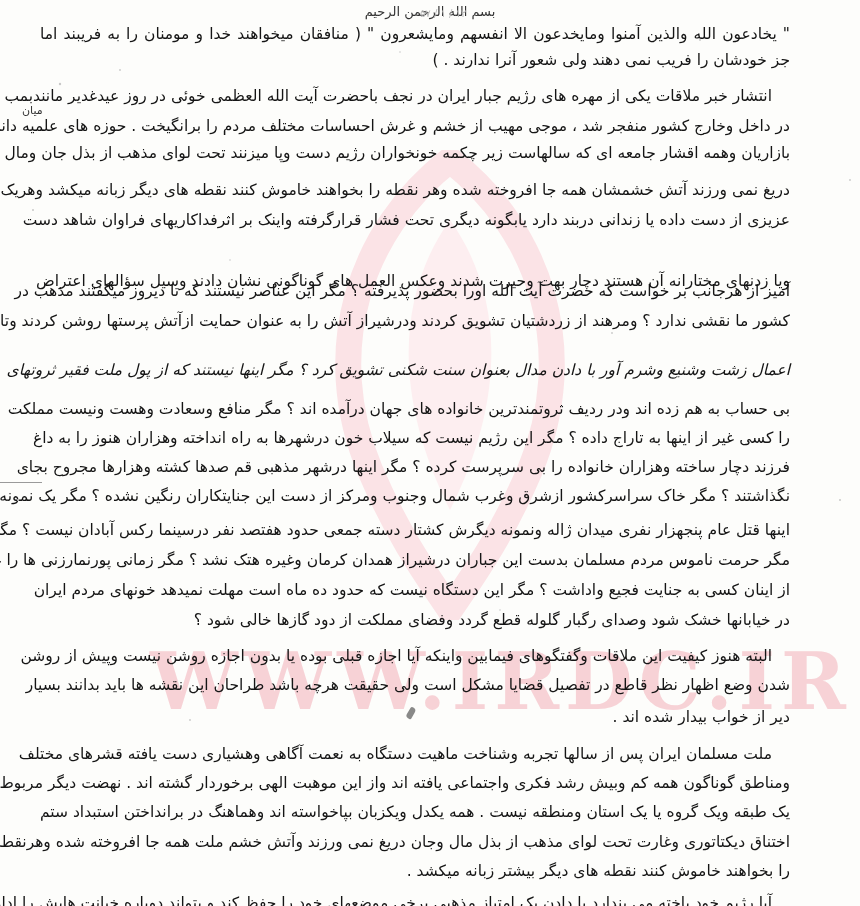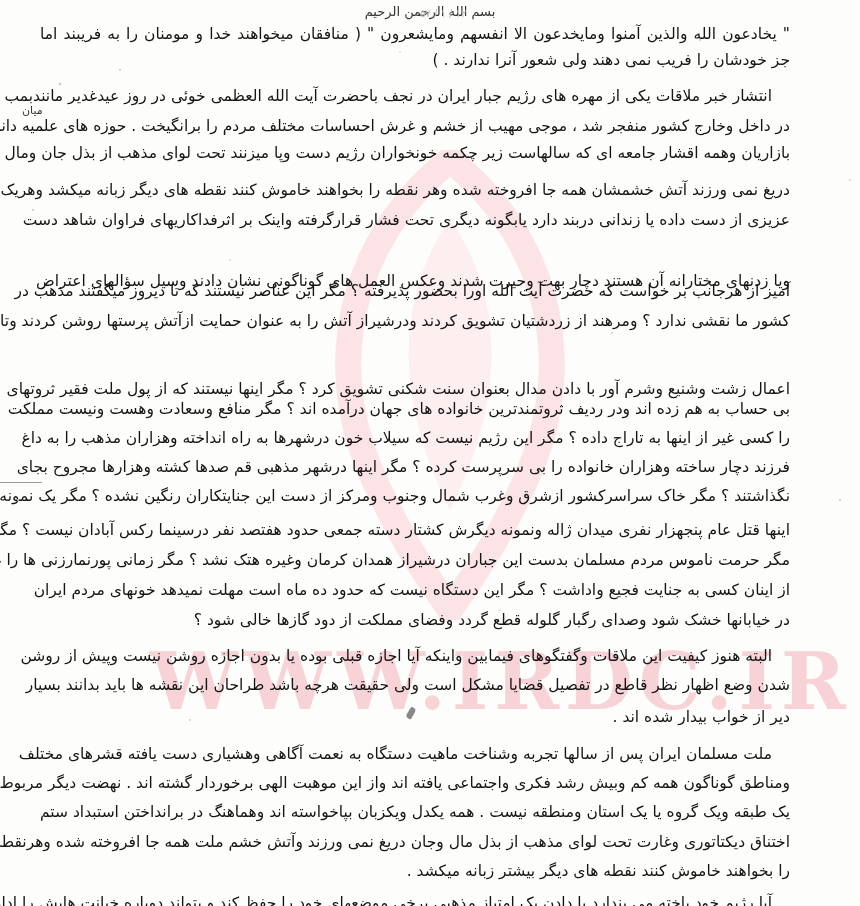--- a/index.html
+++ b/index.html
@@ -124,23 +124,23 @@
     <div class="line" style="top:50px;">جز خودشان را فريب نمی دهند ولی شعور آنرا ندارند . )</div>
 
     <div class="line full indent" style="top:86px;">انتشار خبر ملاقات يکی از مهره های رژيم جبار ايران در نجف باحضرت آيت الله العظمی خوئی در روز عيدغدير مانندبمب</div>
     <div class="line full" style="top:116px;">در داخل وخارج کشور منفجر شد ، موجی مهيب از خشم و غرش احساسات مختلف مردم را برانگيخت . حوزه های علميه دانشگا</div>
     <div class="line full" style="top:143px;">بازاريان وهمه اقشار جامعه ای که سالهاست زير چکمه خونخواران رژيم دست وپا ميزنند تحت لوای مذهب از بذل جان ومال</div>
     <div class="line full" style="top:180px;">دريغ نمی ورزند آتش خشمشان همه جا افروخته شده وهر نقطه را بخواهند خاموش کنند نقطه های ديگر زبانه ميکشد وهريک</div>
     <div class="line full" style="top:210px;">عزيزی از دست داده يا زندانی دربند دارد يابگونه ديگری تحت فشار قرارگرفته واينک بر اثرفداکاريهای فراوان شاهد دست</div>
     <div class="line full" style="top:239px;margin-top:32px;">ويا زدنهای مختارانه آن هستند دچار بهت وحيرت شدند وعکس العمل های گوناگونی نشان دادند وسيل سؤالهای اعتراض</div>
     <div class="line full" style="top:281px;">آميز از هرجانب بر خواست که حضرت آيت الله اورا بحضور پذيرفته ؟ مگر اين عناصر نيستند که تا ديروز ميگفتند مذهب در</div>
     <div class="line full" style="top:311px;">کشور ما نقشی ندارد ؟ ومرهند از زردشتيان تشويق کردند ودرشيراز آتش را به عنوان حمايت ازآتش پرستها روشن کردند وتاريخ</div>
-    <div class="line full" style="top:379px;">اعمال زشت وشنيع وشرم آور با دادن مدال بعنوان سنت شکنی تشويق کرد ؟ مگر اينها نيستند که از پول ملت فقير ثروتهای</div>
+    <div class="line full" style="top:360px;font-style:italic;">اعمال زشت وشنيع وشرم آور با دادن مدال بعنوان سنت شکنی تشويق کرد ؟ مگر اينها نيستند که از پول ملت فقير ثروتهای</div>
     <div class="line full" style="top:399px;">بی حساب به هم زده اند ودر رديف ثروتمندترين خانواده های جهان درآمده اند ؟ مگر منافع وسعادت وهست ونيست مملکت</div>
-    <div class="line full" style="top:428px;">را کسی غير از اينها به تاراج داده ؟ مگر اين رژيم نيست که سيلاب خون درشهرها به راه انداخته وهزاران مذهب را به داغ</div>
+    <div class="line full" style="top:428px;">را کسی غير از اينها به تاراج داده ؟ مگر اين رژيم نيست که سيلاب خون درشهرها به راه انداخته وهزاران هنوز را به داغ</div>
     <div class="line full" style="top:457px;">فرزند دچار ساخته وهزاران خانواده را بی سرپرست کرده ؟ مگر اينها درشهر مذهبی قم صدها کشته وهزارها مجروح بجای</div>
     <div class="line full" style="top:486px;">نگذاشتند ؟ مگر خاک سراسرکشور ازشرق وغرب شمال وجنوب ومرکز از دست اين جنايتکاران رنگين نشده ؟ مگر يک نمونه کشتار</div>
     <div class="line full" style="top:520px;">اينها قتل عام پنجهزار نفری ميدان ژاله ونمونه ديگرش کشتار دسته جمعی حدود هفتصد نفر درسينما رکس آبادان نيست ؟ مگر</div>
     <div class="line full" style="top:550px;">مگر حرمت ناموس مردم مسلمان بدست اين جباران درشيراز همدان کرمان وغيره هتک نشد ؟ مگر زمانی پورنمارزنی ها را غير</div>
     <div class="line full" style="top:580px;">از اينان کسی به جنايت فجيع واداشت ؟ مگر اين دستگاه نيست که حدود ده ماه است مهلت نميدهد خونهای مردم ايران</div>
     <div class="line" style="top:610px;text-align:center;">در خيابانها خشک شود وصدای رگبار گلوله قطع گردد وفضای مملکت از دود گازها خالی شود ؟</div>
 
     <div class="line full indent" style="top:646px;">البته هنوز کيفيت اين ملاقات وگفتگوهای فيمابين واينکه آيا اجازه قبلی بوده يا بدون اجازه روشن نيست وپيش از روشن</div>
     <div class="line full" style="top:675px;">شدن وضع اظهار نظر قاطع در تفصيل قضايا مشکل است ولی حقيقت هرچه باشد طراحان اين نقشه ها بايد بدانند بسيار</div>
     <div class="line" style="top:707px;text-align:right;">دير از خواب بيدار شده اند .</div>

